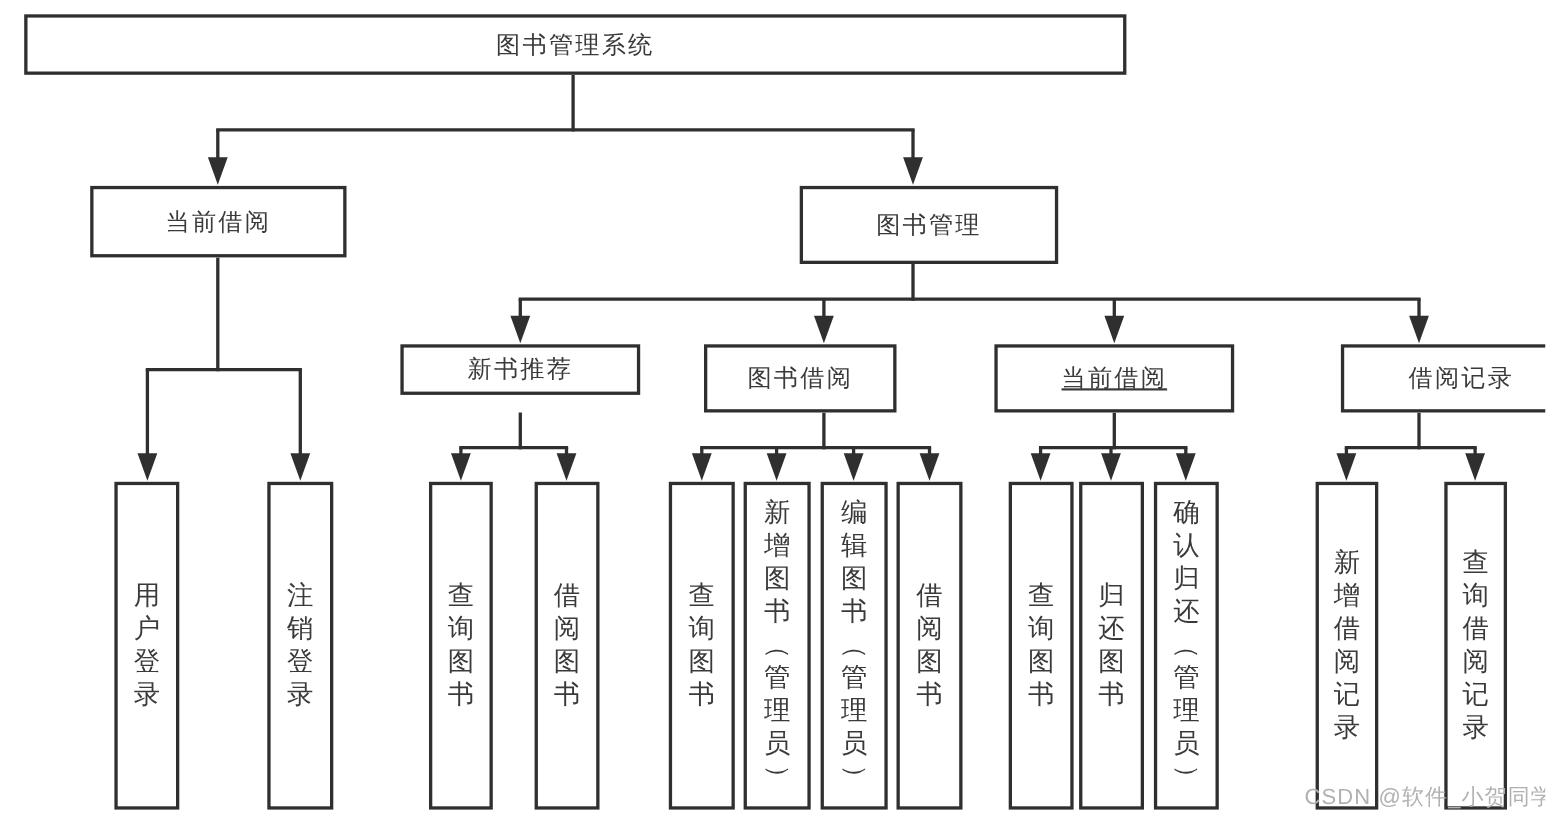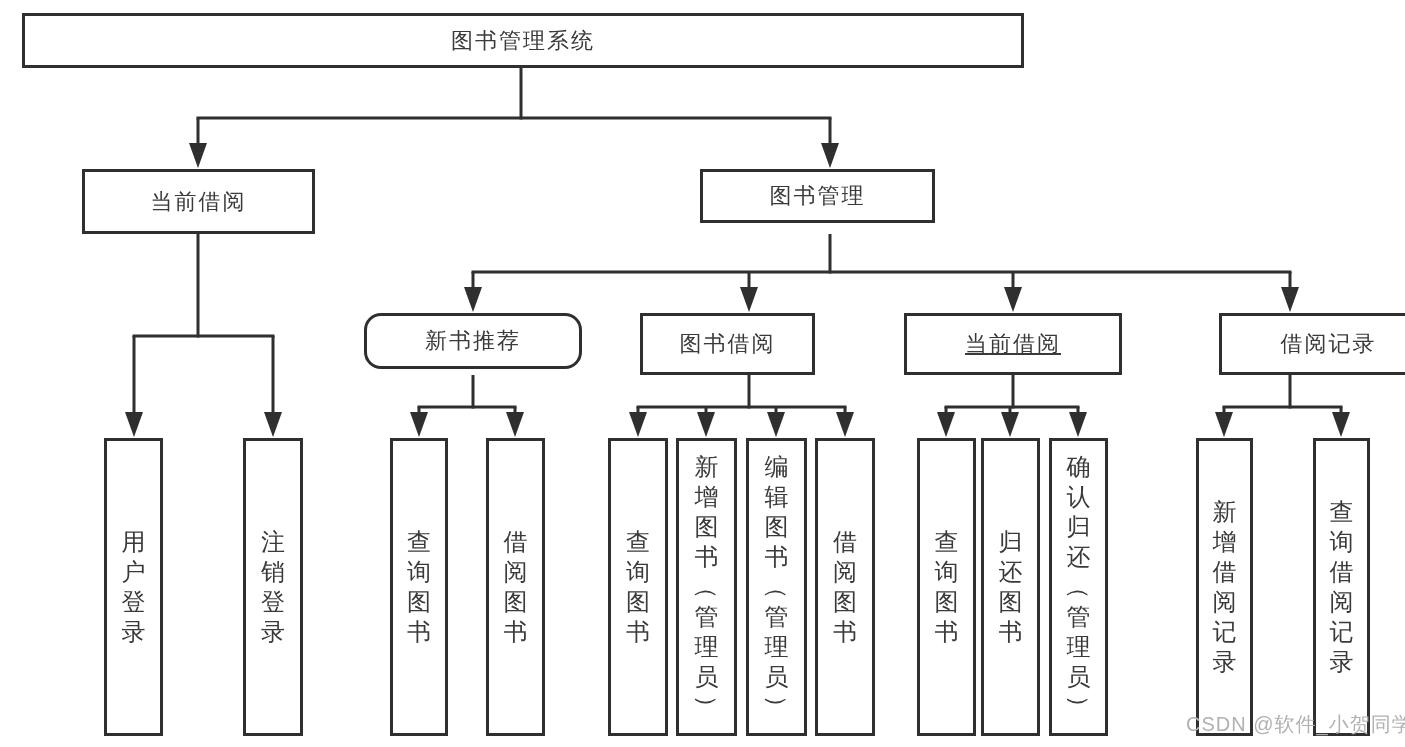--- a/index.html
+++ b/index.html
@@ -115,23 +115,23 @@
     <line x1="1222.5" y1="407" x2="1342.5" y2="407"></line>
     <line x1="1224" y1="407" x2="1224" y2="416"></line>
     <line x1="1341" y1="407" x2="1341" y2="416"></line>
     <polygon points="1215,412 1233,412 1224,437"></polygon>
     <polygon points="1332,412 1350,412 1341,437"></polygon>
   </svg>
 
   <div class="box hbox root" style="left:22px;top:13px;width:1002px;height:55px;">图书管理系统</div>
 
   <div class="box hbox" style="left:82px;top:169px;width:233px;height:65px;">当前借阅</div>
-  <div class="box hbox" style="left:700px;top:169px;width:235px;height:54px;text-align:right;">图书管理</div>
-
-  <div class="box hbox" style="left:364px;top:313px;width:218px;height:56px;border-radius:17px;">新书推荐</div>
+  <div class="box hbox" style="left:727px;top:169px;width:235px;height:71px;text-align:right;">图书管理</div>
+
+  <div class="box hbox" style="left:364px;top:313px;width:218px;height:46px;">新书推荐</div>
   <div class="box hbox" style="left:640px;top:313px;width:175px;height:62px;">图书借阅</div>
   <div class="box hbox" style="left:904px;top:313px;width:218px;height:62px;text-decoration:underline;">当前借阅</div>
   <div class="box hbox" style="left:1180px;top:313px;width:219px;height:62px;margin-left:39px;">借阅记录</div>
 
   <div class="box vcol" style="left:104px;top:438px;width:59px;height:298px;">
       <span>用</span>
       <span>户</span>
       <span>登</span>
       <span>录</span>
     </div>

